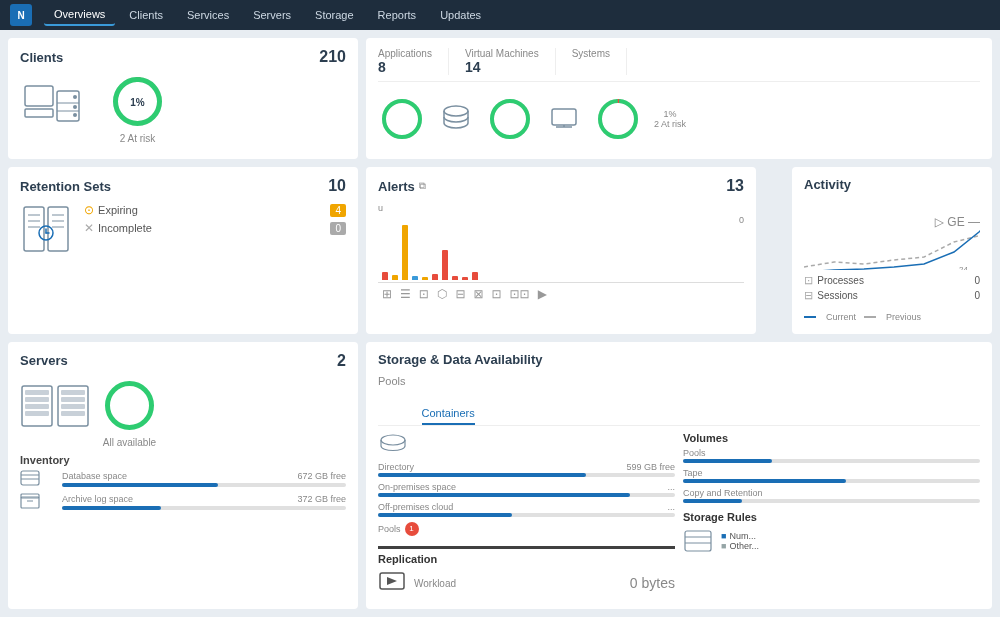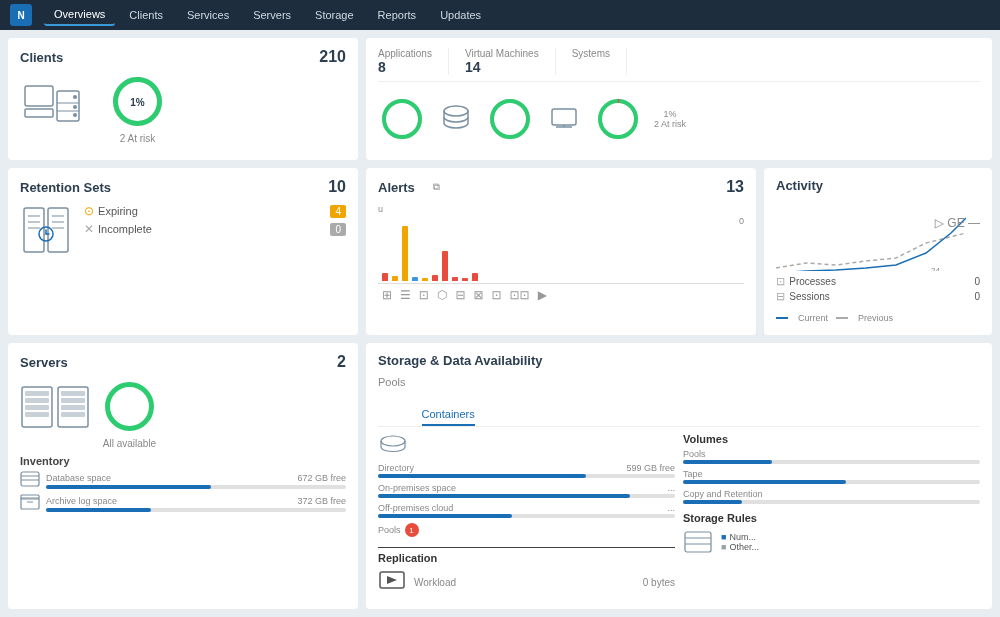--- a/index.html
+++ b/index.html
@@ -249,21 +249,22 @@
     }
     .bar-icons {
       display: flex;
       gap: 8px;
       padding: 2px 4px;
       color: #999;
       font-size: 12px;
     }
 
     .activity-card {
-      width: 228px;
+      width: 200px;
+      margin-left: 28px;
     }
     .activity-body {
       display: flex;
       flex-direction: column;
       gap: 4px;
     }
     .activity-chart-area {
       height: 70px;
       position: relative;
       overflow: hidden;
@@ -323,21 +324,21 @@
       color: #444;
       margin-bottom: 4px;
     }
     .inventory-item {
       display: flex;
       align-items: center;
       gap: 6px;
       margin-bottom: 4px;
     }
     .inv-icon { font-size: 14px; color: #7a8fa0; }
-    .inv-info { flex: 1; }
+    .inv-info { flex: 1; margin-left: 16px; }
     .inv-label {
       font-size: 9px;
       color: #888;
       display: flex;
       justify-content: space-between;
     }
     .inv-bar-bg {
       height: 4px;
       background: #e0e0e0;
       border-radius: 2px;
@@ -397,21 +398,21 @@
       background: #e0e0e0;
       border-radius: 2px;
     }
     .storage-bar {
       height: 4px;
       background: #1a6eb5;
       border-radius: 2px;
     }
     .replication-section {
       margin-top: 10px;
-      border-top: 1px solid #404040;
+      border-top: 3px solid #404040;
       padding-top: 4px;
     }
     .rep-title {
       font-size: 11px;
       font-weight: 600;
       color: #333;
       margin-bottom: 4px;
     }
     .workload-row {
       display: flex;
@@ -605,21 +606,21 @@
               <span>Incomplete</span>
             </div>
             <span class="retention-badge badge-neutral">0</span>
           </div>
         </div>
       </div>
     </div>
 
     <div class="card alerts-card">
       <div class="card-header">
-        <div style="display:flex;align-items:center;gap:18px">
+        <div style="display:flex;align-items:center;gap:4px">
           <span class="card-title">Alerts</span>
           <span style="font-size:10px;color:#888;cursor:pointer">⧉</span>
         </div>
         <span class="card-count">13</span>
       </div>
       <div class="alerts-body">
         <div style="font-size:9px;color:#888;margin-bottom:2px">u</div>
         <div class="bar-chart">
 
           <div class="bar-group">
@@ -842,21 +843,21 @@
           <div class="replication-section">
             <div class="rep-title">Replication</div>
             <div class="workload-row">
               <div class="workload-icon">
                 <svg width="28" height="24" viewBox="0 0 28 24">
                   <rect x="2" y="4" width="24" height="16" rx="2" fill="none" stroke="#555" stroke-width="1.5"></rect>
                   <polygon points="9,8 9,16 19,12" fill="#555"></polygon>
                 </svg>
               </div>
               <span class="workload-label">Workload</span>
-              <span style="font-size:10px;color:#888">0 bytes</span>
+              <span style="font-size:14px;color:#888">0 bytes</span>
             </div>
           </div>
         </div>
 
         <div class="storage-col volumes-col">
           <div class="storage-col-title">Volumes</div>
           <div class="storage-item">
             <div class="storage-item-label">
                 <span>Pools</span>
               </div>

